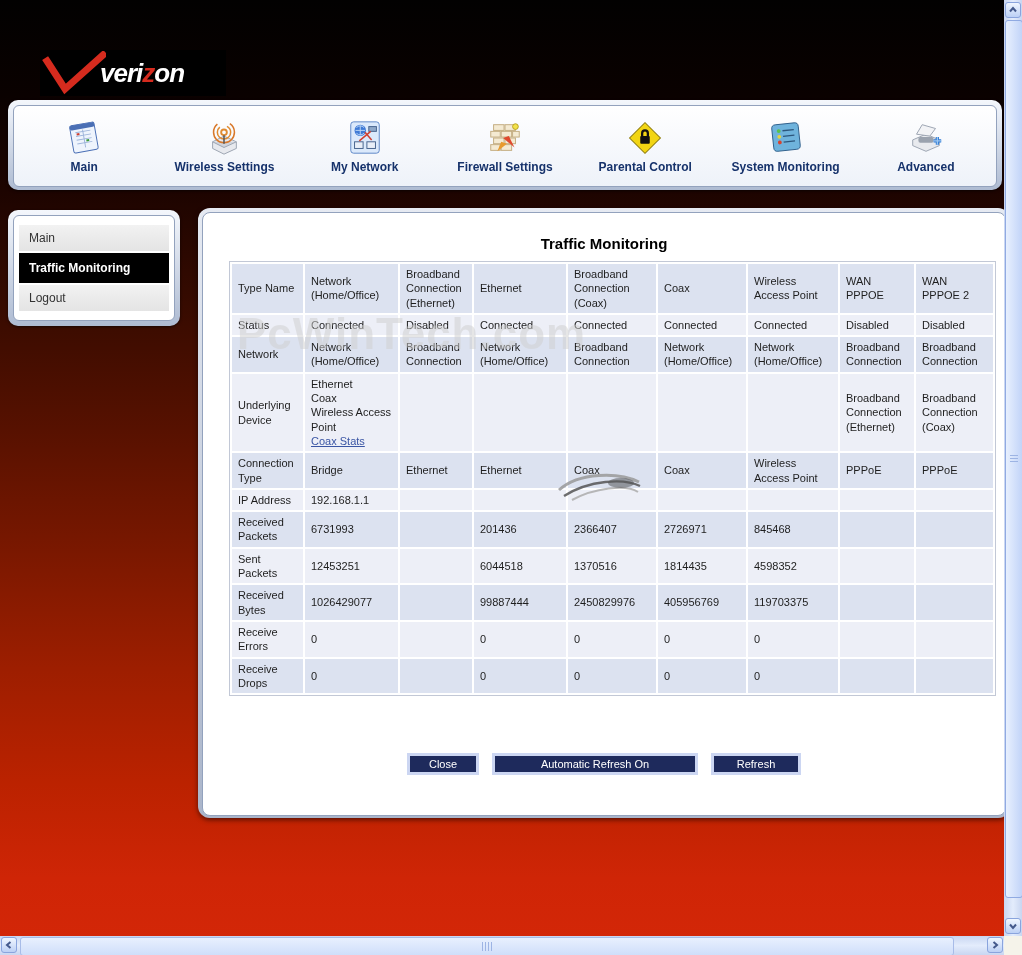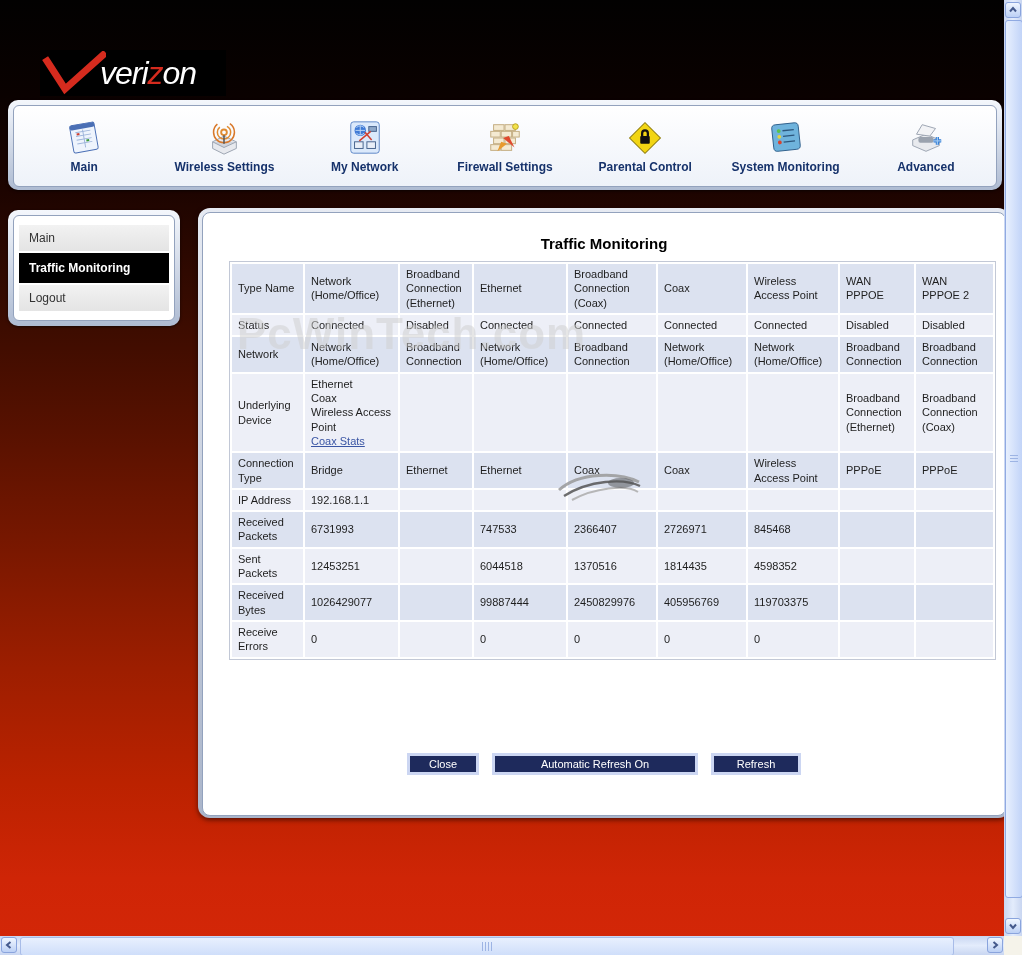--- a/index.html
+++ b/index.html
@@ -2,21 +2,21 @@
 <html><head>
 <meta charset="utf-8">
 <style>
   html,body{margin:0;padding:0;background:#000;}
   .page{position:relative;width:1022px;height:955px;overflow:hidden;
     font-family:"Liberation Sans",sans-serif;
     background:linear-gradient(180deg,#020101 0%,#0a0100 10%,#1d0400 20%,#370b00 32%,#571100 45%,#7b1800 58%,#9d1e00 70%,#bb2200 82%,#cf2506 92%,#d42708 100%);}
   
   .logo{position:absolute;left:40px;top:50px;width:186px;height:46px;background:#000;display:flex;align-items:center;}
   .logo svg{margin-left:2px;}
-  .logo .wordmark{font-style:italic;font-weight:normal;font-size:32px;color:#fff;letter-spacing:-1px;margin-left:-6px;}
+  .logo .wordmark{font-style:italic;font-weight:bold;font-size:26px;color:#fff;letter-spacing:-1px;margin-left:-6px;}
   .logo .z{color:#d52b1e;}
   
   .navbar{position:absolute;left:8px;top:100px;width:994px;height:90px;border-radius:10px;
     background:linear-gradient(180deg,#f4f7fc,#aebbd2);box-shadow:0 1px 3px rgba(0,0,0,.6);padding:5px;box-sizing:border-box;}
   .navbar-inner{height:100%;border-radius:6px;border:1px solid #93a2bd;background:linear-gradient(180deg,#ffffff,#eef2f9);display:flex;align-items:center;}
   .nav-item{flex:1;display:flex;flex-direction:column;align-items:center;justify-content:center;gap:3px;cursor:pointer;}
   .nav-item .ico{width:40px;height:40px;display:flex;align-items:center;justify-content:center;}
   .nav-item .lbl{font-size:12px;font-weight:bold;color:#16326b;text-align:center;line-height:1.15;}
   
   .sidebar{position:absolute;left:8px;top:210px;width:172px;border-radius:10px;
@@ -364,21 +364,21 @@
                 <td></td>
                 <td></td>
               </tr>
               <tr>
                 <th>Received Packets</th>
                 <td>
                   <div>6731993</div>
                 </td>
                 <td></td>
                 <td>
-                  <div>747533</div>
+                  <div>201436</div>
                 </td>
                 <td>
                   <div>2366407</div>
                 </td>
                 <td>
                   <div>2726971</div>
                 </td>
                 <td>
                   <div>845468</div>
                 </td>
@@ -422,20 +422,41 @@
                   <div>405956769</div>
                 </td>
                 <td>
                   <div>119703375</div>
                 </td>
                 <td></td>
                 <td></td>
               </tr>
               <tr>
                 <th>Receive Errors</th>
+                <td>
+                  <div>0</div>
+                </td>
+                <td></td>
+                <td>
+                  <div>0</div>
+                </td>
+                <td>
+                  <div>0</div>
+                </td>
+                <td>
+                  <div>0</div>
+                </td>
+                <td>
+                  <div>0</div>
+                </td>
+                <td></td>
+                <td></td>
+              </tr>
+              <tr>
+                <th>Receive Drops</th>
                 <td>
                   <div>0</div>
                 </td>
                 <td></td>
                 <td>
                   <div>0</div>
                 </td>
                 <td>
                   <div>0</div>
                 </td>

